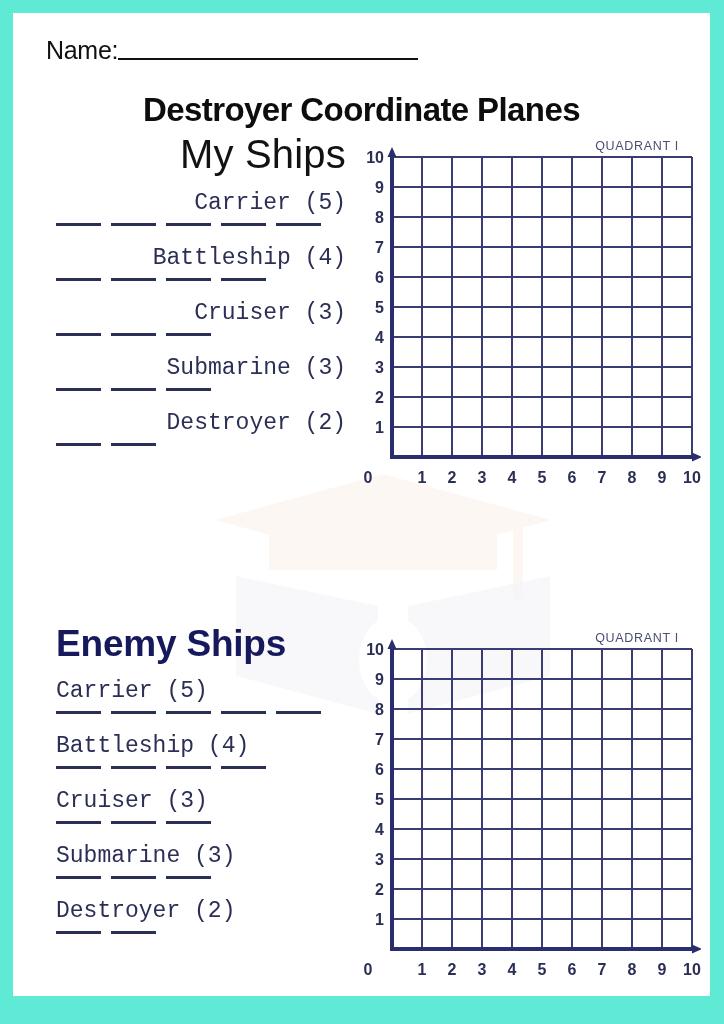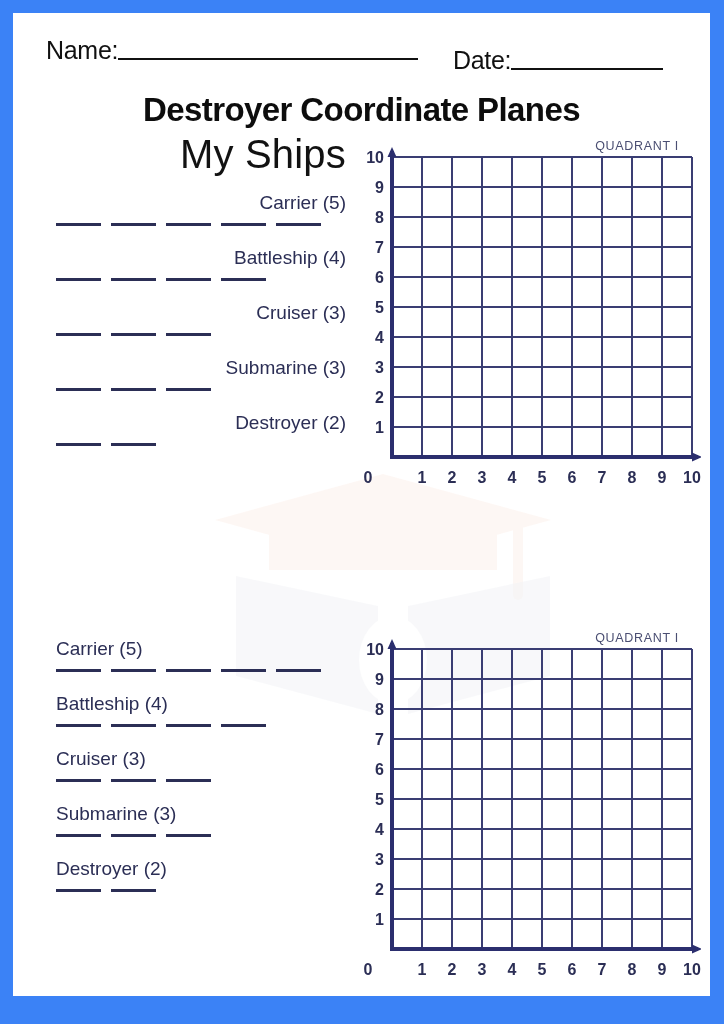--- a/index.html
+++ b/index.html
@@ -13,21 +13,21 @@
     overflow: hidden;
     font-family: "Liberation Sans", sans-serif;
   }
 
   
   #worksheet {
     position: relative;
     width: 724px;
     height: 1024px;
     box-sizing: border-box;
-    background: #3b82f6;
+    background: #5eead4;
     padding: 13px 14px 28px 13px;
   }
   #page {
     position: relative;
     width: 100%;
     height: 100%;
     background: #ffffff;
     box-sizing: border-box;
     overflow: hidden;
   }
@@ -134,22 +134,22 @@
   }
 
   .ship-list {
     margin: 0;
     padding: 0;
     list-style: none;
     margin-top: 14px;
   }
   .ship-item { margin-bottom: 14px; }
   .ship-name {
-    font-family: Liberation Sans, sans-serif;
-    font-size: 19px;
+    font-family: Liberation Mono, monospace;
+    font-size: 23px;
     color: #2B2E55;
     line-height: 24px;
     white-space: nowrap;
   }
   .ship-blanks {
     display: flex;
     gap: 10px;
     margin-top: 8px;
     height: 9px;
   }
@@ -199,24 +199,20 @@
     </svg>
     <svg class="watermark wm-book" viewBox="0 0 330 170">
       <polygon points="8,28 150,58 150,166 8,128" fill="#F3F4F7"></polygon>
       <polygon points="322,28 180,58 180,166 322,128" fill="#F3F4F7"></polygon>
       <ellipse cx="165" cy="112" rx="34" ry="44" fill="#ffffff"></ellipse>
     </svg>
 
     <div class="name-date-row">
       <div class="field field-name">
         <span class="field-label">Name:</span>
-        <span class="field-rule"></span>
-      </div>
-      <div class="field field-date">
-        <span class="field-label">Date:</span>
         <span class="field-rule"></span>
       </div>
     </div>
 
     <div class="worksheet-title">Destroyer Coordinate Planes</div>
 
     <div class="section" id="section-mine">
       <div class="ship-panel">
         <h2 class="section-heading heading-thin">My Ships</h2>
         <ul class="ship-list">
@@ -326,20 +322,21 @@
               <text x="316" y="336">9</text>
               <text x="346" y="336">10</text>
             </g>
           </svg>
         </div>
       </div>
     </div>
 
     <div class="section" id="section-enemy">
       <div class="ship-panel">
+        <h2 class="section-heading heading-bold">Enemy Ships</h2>
         <ul class="ship-list">
           <li class="ship-item">
             <div class="ship-name">Carrier (5)</div>
             <div class="ship-blanks">
               <span class="blank"></span>
               <span class="blank"></span>
               <span class="blank"></span>
               <span class="blank"></span>
               <span class="blank"></span>
             </div>

